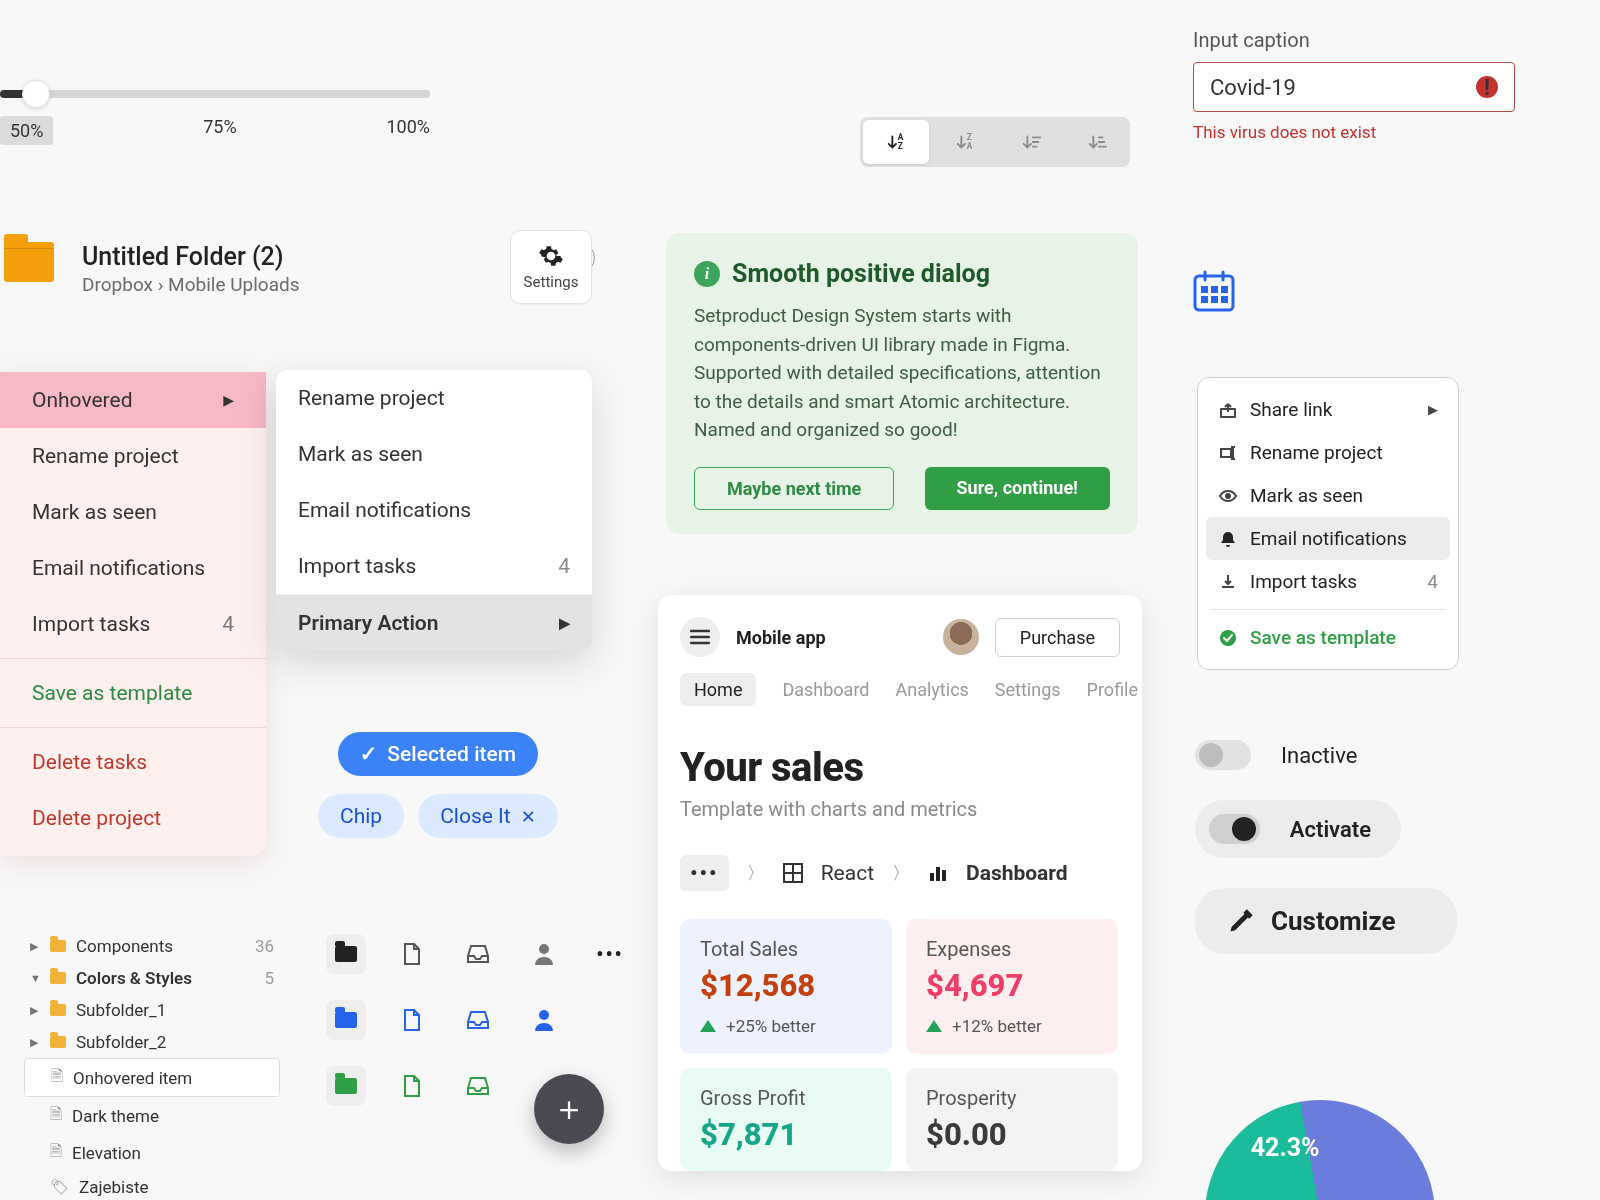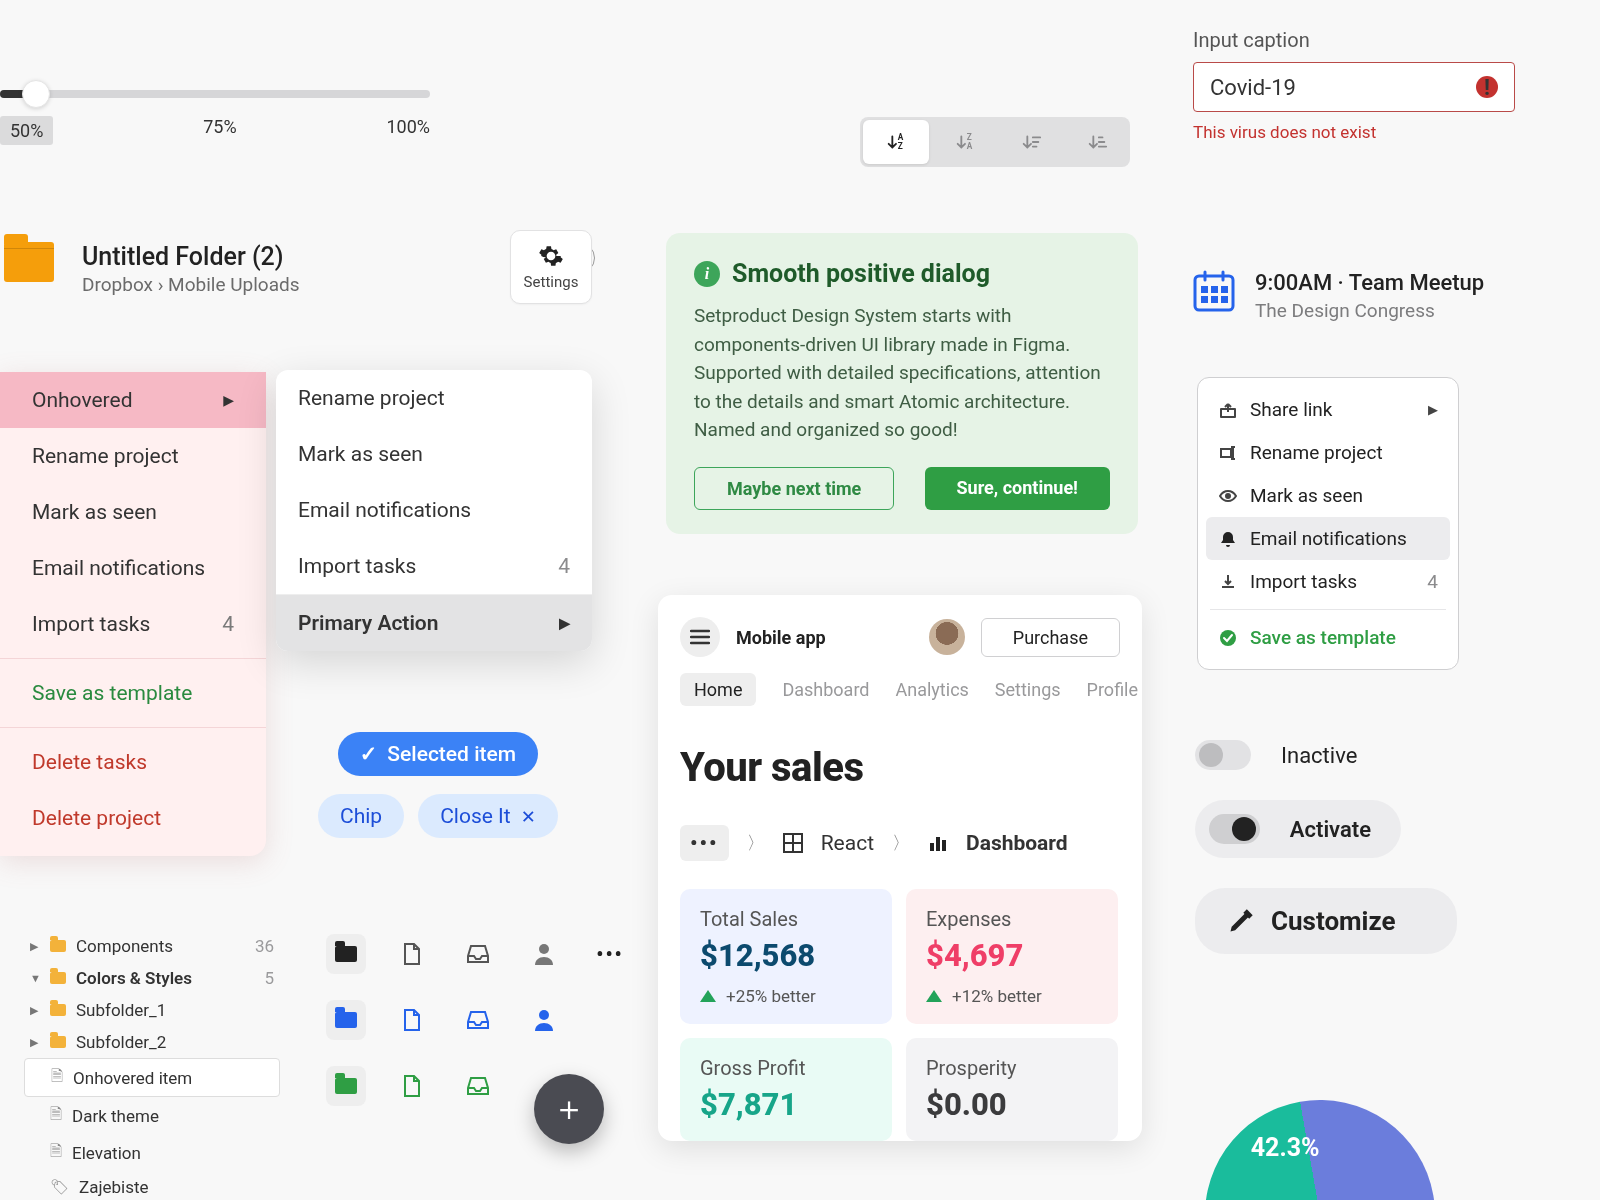--- a/index.html
+++ b/index.html
@@ -78,39 +78,39 @@
   .dialog-acts .btn { flex: 0 0 auto; padding: 10px 32px; border-radius: 6px; font-size: 18px; font-weight: 700; }
   .btn.outline { border: 1px solid #3da55a; color: #2f8a44; background: transparent; }
   .btn.solid { background: #2f9e44; color: #fff; margin-left: auto; }
 
   
   .mobile-card { position: absolute; top: 595px; left: 658px; width: 484px; background: #fff; border-radius: 14px; box-shadow: 0 8px 30px rgba(0,0,0,.10); overflow: hidden; }
   .mc-top { display: flex; align-items: center; gap: 16px; padding: 22px 22px 0 22px; }
   .mc-burger { width: 40px; height: 40px; border-radius: 50%; background: #eee; display: flex; align-items: center; justify-content: center; font-size: 20px; }
   .mc-title { font-size: 18px; font-weight: 700; flex: 1; }
   .mc-avatar { width: 36px; height: 36px; border-radius: 50%; background: #c8b29b; background-image: radial-gradient(circle at 50% 40%, #8a6b55 40%, #c8b29b 41%); }
-  .mc-purchase { border: 1px solid #d0d0d2; background: #fff; border-radius: 6px; padding: 8px 31px; font-size: 18px; }
+  .mc-purchase { border: 1px solid #d0d0d2; background: #fff; border-radius: 6px; padding: 8px 24px; font-size: 18px; }
   .mc-tabs { display: flex; gap: 26px; padding: 22px 22px 18px 22px; font-size: 18px; color: #99999b; }
   .mc-tabs .t.active { background: #eee; color: #222; padding: 6px 14px; border-radius: 6px; margin: -6px 0; }
   .mc-body { padding: 26px 24px 0 22px; }
   .mc-h1 { font-size: 40px; font-weight: 800; letter-spacing: -0.5px; }
   .mc-sub { font-size: 20px; color: #8a8a8c; margin-top: 6px; }
   .mc-crumbs { display: flex; align-items: center; gap: 18px; margin-top: 34px; font-size: 21px; color: #333; }
   .mc-ell { background: #eee; border-radius: 6px; padding: 6px 10px; font-weight: 700; letter-spacing: 2px; }
   .mc-chev { color: #888; font-size: 18px; }
   .mc-crumb-strong { font-weight: 700; }
   .mc-metrics { display: grid; grid-template-columns: 1fr 1fr; gap: 14px; margin-top: 28px; }
   .metric { border-radius: 10px; padding: 18px 20px; }
   .metric.blue { background: #eef2ff; }
   .metric.pink { background: #fdeff0; }
   .metric.green { background: #e9fbf5; }
   .metric.gray { background: #f3f3f5; }
   .metric .ml { font-size: 20px; color: #555; }
   .metric .mv { font-size: 31px; font-weight: 800; margin-top: 6px; }
-  .metric.blue .mv { color: #0c4a6e; }
+  .metric.blue .mv { color: #c2410c; }
   .metric.pink .mv { color: #ef3e67; }
   .metric.green .mv { color: #17a589; }
   .metric.gray .mv { color: #3b3b3d; }
   .metric .md { font-size: 17px; color: #555; margin-top: 12px; display: flex; align-items: center; gap: 10px; }
   .tri-up { width: 0; height: 0; border-left: 8px solid transparent; border-right: 8px solid transparent; border-bottom: 12px solid #23a35a; display: inline-block; }
 
   
   .event { position: absolute; top: 270px; left: 1193px; display: flex; gap: 20px; align-items: flex-start; } 
   .event-texts .et1 { font-size: 22px; font-weight: 500; }
   .event-texts .et2 { font-size: 19px; color: #7c7c7e; margin-top: 4px; }
@@ -329,20 +329,21 @@
   </div>
   <div class="mc-tabs">
     <span class="t active">Home</span>
     <span class="t">Dashboard</span>
     <span class="t">Analytics</span>
     <span class="t">Settings</span>
     <span class="t">Profile</span>
   </div>
   <div class="mc-body">
     <div class="mc-h1">Your sales</div>
+    <div class="mc-sub">Template with charts and metrics</div>
     <div class="mc-crumbs">
       <span class="mc-ell">•••</span>
       <span class="mc-chev">〉</span>
       <span>
           <svg width="20" height="20" viewBox="0 0 20 20">
             <rect x="1" y="1" width="18" height="18" fill="none" stroke="#333" stroke-width="2"></rect>
             <path d="M10 1v18M1 10h18" stroke="#333" stroke-width="2"></path>
           </svg>
         </span>
       <span>React</span>
@@ -393,24 +394,20 @@
         <g fill="#2563eb">
           <rect x="8" y="16" width="7" height="7"></rect>
           <rect x="18" y="16" width="7" height="7"></rect>
           <rect x="28" y="16" width="7" height="7"></rect>
           <rect x="8" y="26" width="7" height="7"></rect>
           <rect x="18" y="26" width="7" height="7"></rect>
           <rect x="28" y="26" width="7" height="7"></rect>
         </g>
       </svg>
   </span>
-  <div class="event-texts">
-    <div class="et1">9:00AM · Team Meetup</div>
-    <div class="et2">The Design Congress</div>
-  </div>
 </div>
 
 <div class="menu-right">
   <div class="mi">
     <span class="ico">
         <svg width="18" height="18" viewBox="0 0 18 18" fill="none" stroke="#444" stroke-width="2">
           <path d="M9 11V3M9 3l-3 3M9 3l3 3"></path>
           <rect x="2" y="8" width="14" height="8" stroke-linejoin="round"></rect>
         </svg>
       </span>

